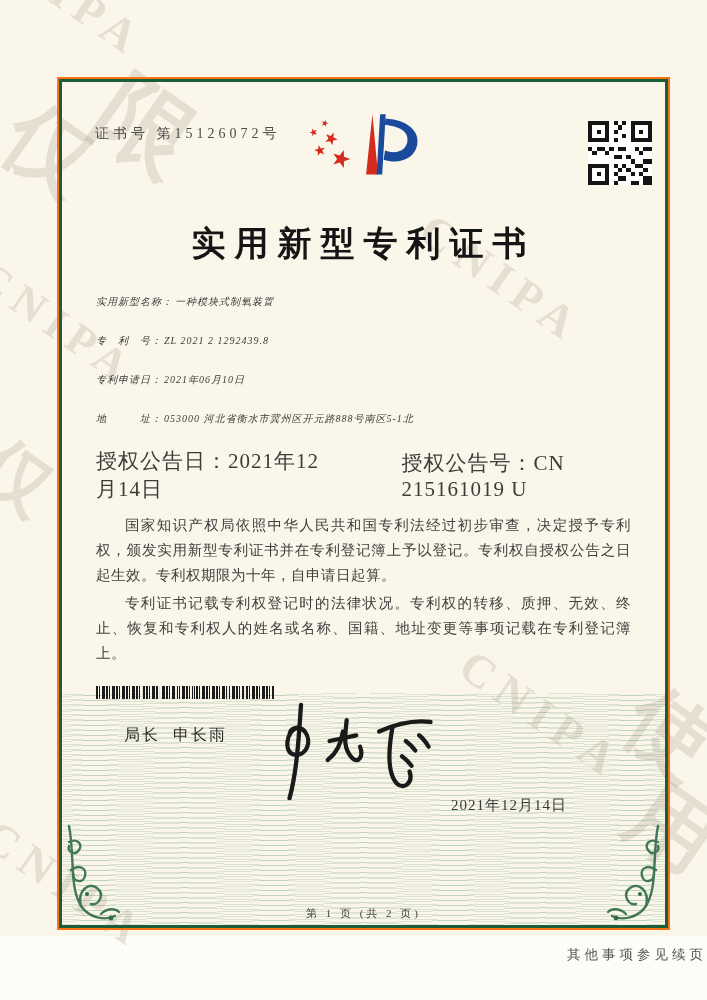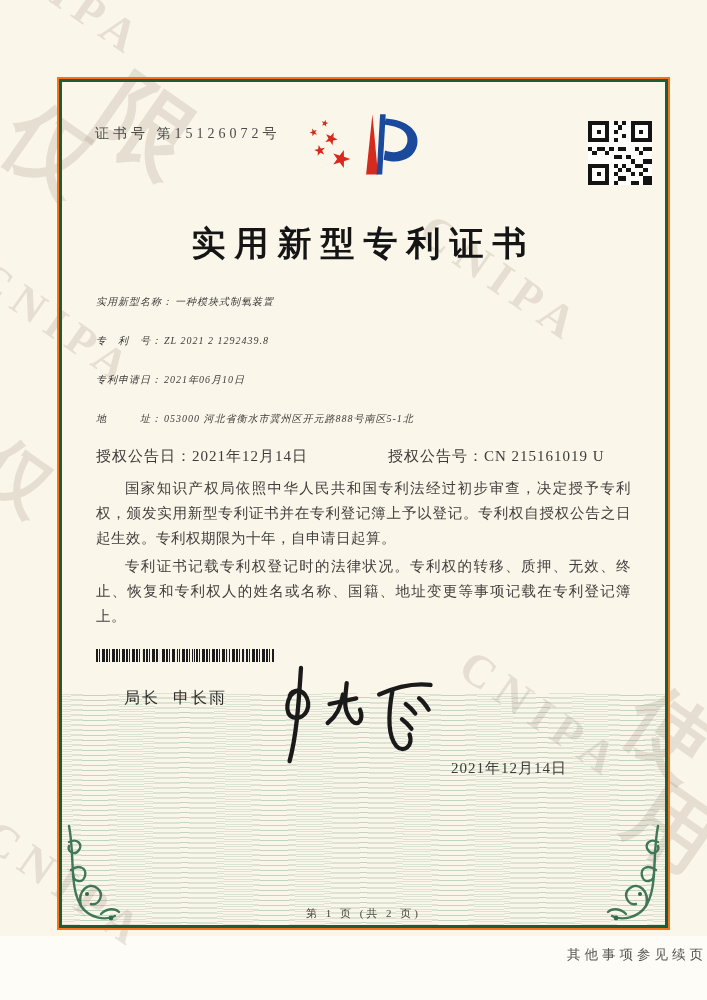--- a/index.html
+++ b/index.html
@@ -31,21 +31,21 @@
         repeating-linear-gradient(-1.6deg, rgba(108,158,120,0.22) 0 1px, transparent 1px 5px);}
   .cert-no{position:absolute;left:36px;top:46px;font-size:14px;letter-spacing:4px;color:#4a4a48;z-index:3;}
   .logo{position:absolute;left:50%;transform:translateX(-50%);top:28px;z-index:3;}
   .qr{position:absolute;right:16px;top:42px;z-index:3;}
   .title{position:absolute;left:0;right:0;top:142px;text-align:center;font-size:34px;
          font-weight:bold;letter-spacing:9px;color:#151515;z-index:3;}
   .content{position:absolute;left:37px;right:37px;top:212px;z-index:3;color:#3b3b39;}
   .field-row{margin-bottom:17px;font-size:10px;line-height:22px;letter-spacing:1px;font-style:italic;}
   .flabel{white-space:pre;}
   .fvalue{margin-left:2px;}
-  .grant-row{display:flex;gap:80px;margin-bottom:10px;font-size:15px;letter-spacing:1px;align-items:center;}
+  .grant-row{display:flex;gap:80px;margin-bottom:10px;font-size:21px;letter-spacing:1px;align-items:center;}
   .paras{margin-top:4px;}
   .paras p{margin:0 0 3px 0;font-size:14.5px;line-height:1.72;text-align:justify;
            text-indent:2em;letter-spacing:0.5px;color:#403f3d;}
   .barcode{margin-top:20px;width:178px;height:13px;
       background:
         repeating-linear-gradient(90deg, transparent 0 12px, rgba(251,246,234,0.9) 12px 13px, transparent 13px 17px),
         repeating-linear-gradient(90deg,#1c1c1c 0 2px,transparent 2px 3px,#1c1c1c 3px 4px,transparent 4px 6px,#1c1c1c 6px 9px,transparent 9px 10px);}
   .sig-row{display:flex;align-items:flex-start;margin-top:26px;}
   .officer{display:flex;flex-direction:row;gap:13px;font-size:16px;letter-spacing:2px;color:#2c2c2a;margin-left:28px;}
   .sig-svg{margin-left:34px;margin-top:-26px;}

